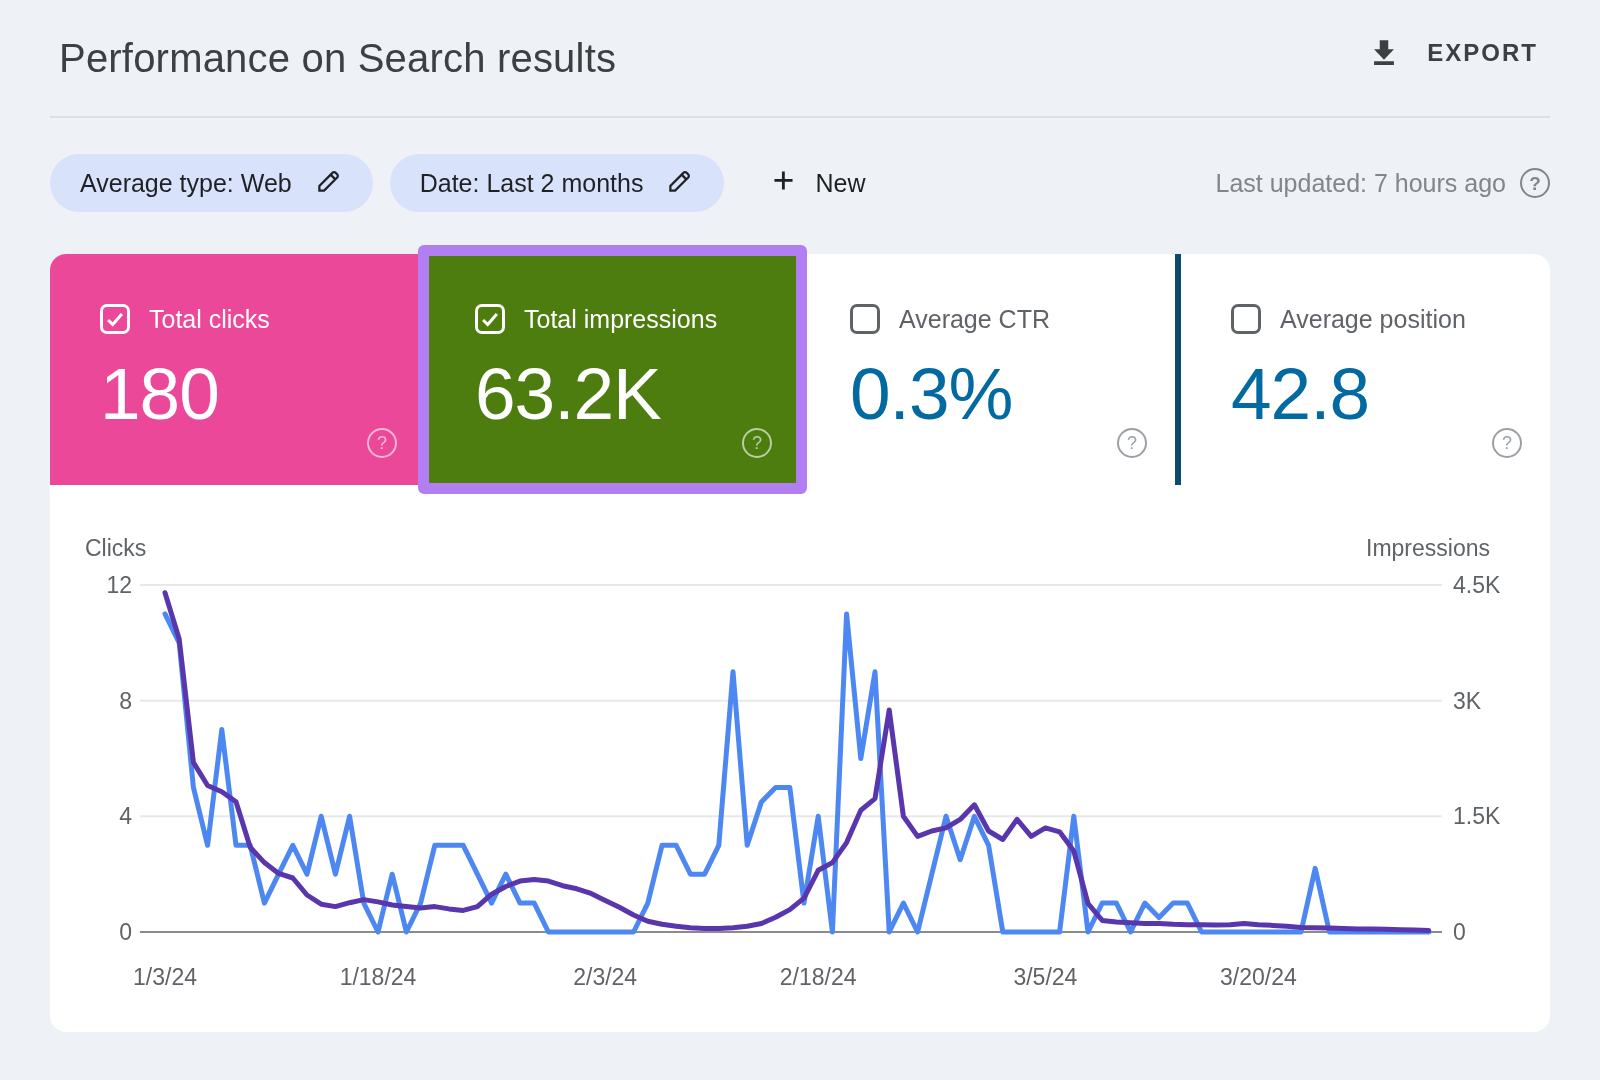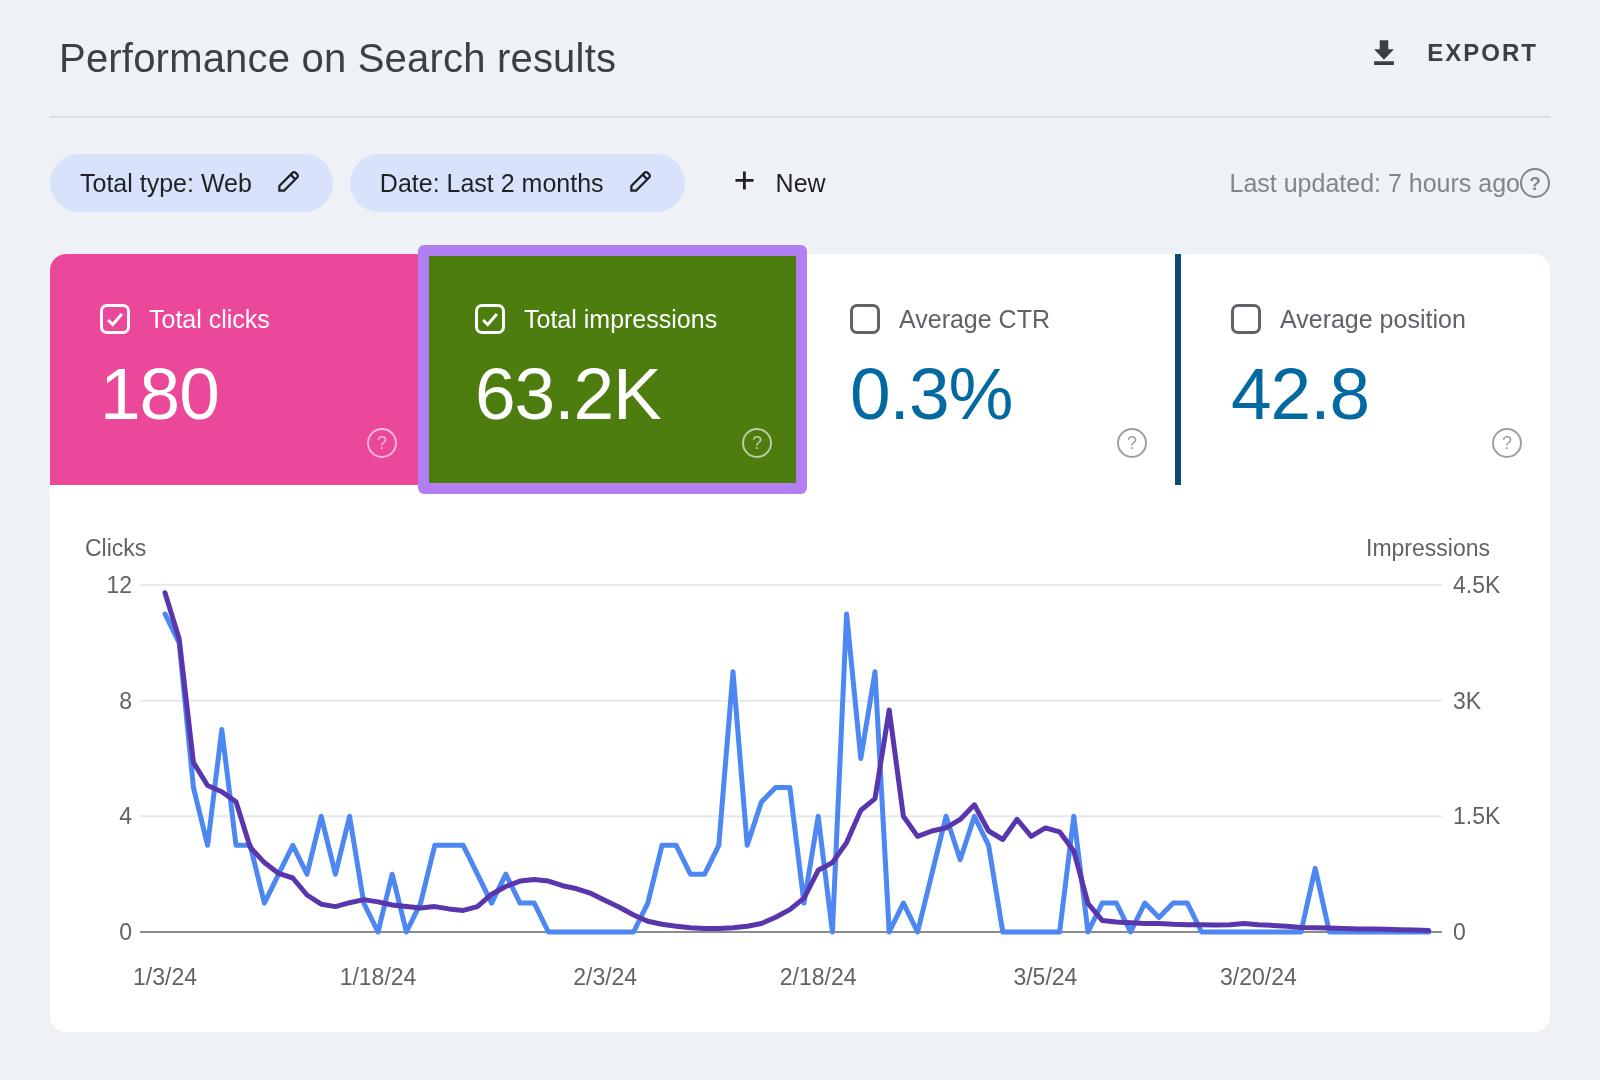--- a/index.html
+++ b/index.html
@@ -34,21 +34,21 @@
     height:58px; padding:0 30px; cursor:pointer;
     font-family:inherit; font-size:25px; font-weight:500; color:#1f2124;
   }
   .chip + .chip { margin-left:17px; }
   .new-btn {
     display:flex; align-items:center; gap:16px; margin-left:44px;
     background:none; border:none; cursor:pointer;
     font-family:inherit; font-size:25px; font-weight:500; color:#1f2124;
   }
   .last-updated {
-    margin-left:auto; display:flex; align-items:center; 
+    margin-left:auto; display:flex; align-items:center; gap:14px;
     font-size:25px; color:#80868b;
   }
   .help-ring {
     display:inline-flex; align-items:center; justify-content:center;
     border:2.5px solid currentColor; border-radius:50%;
     width:30px; height:30px; flex:0 0 auto;
     font-size:19px; font-weight:600; line-height:1;
   }
   .help-ring::after { content:"?"; }
 
@@ -98,21 +98,21 @@
         <path d="M5 20.5h14v-2.7H5v2.7z M19 9.3h-4V3H9v6.3H5l7 7.4 7-7.4z"></path>
       </svg>
     </span>
     <span>EXPORT</span>
   </button>
 </div>
 <div class="header-divider"></div>
 
 <div class="filter-bar">
   <button class="chip">
-    <span>Total type: Web</span>
+    <span>Average type: Web</span>
     <span>
       <svg width="27" height="27" viewBox="0 0 24 24" fill="none" stroke="#1f2124" stroke-width="2">
         <path d="M3 21v-4.2L14.6 5.2a2 2 0 0 1 2.9 0l1.3 1.3a2 2 0 0 1 0 2.9L7.2 21H3z"></path>
         <path d="M13 6.8l4.2 4.2"></path>
       </svg>
     </span>
   </button>
   <button class="chip">
     <span>Date: Last 2 months</span>
     <span>

